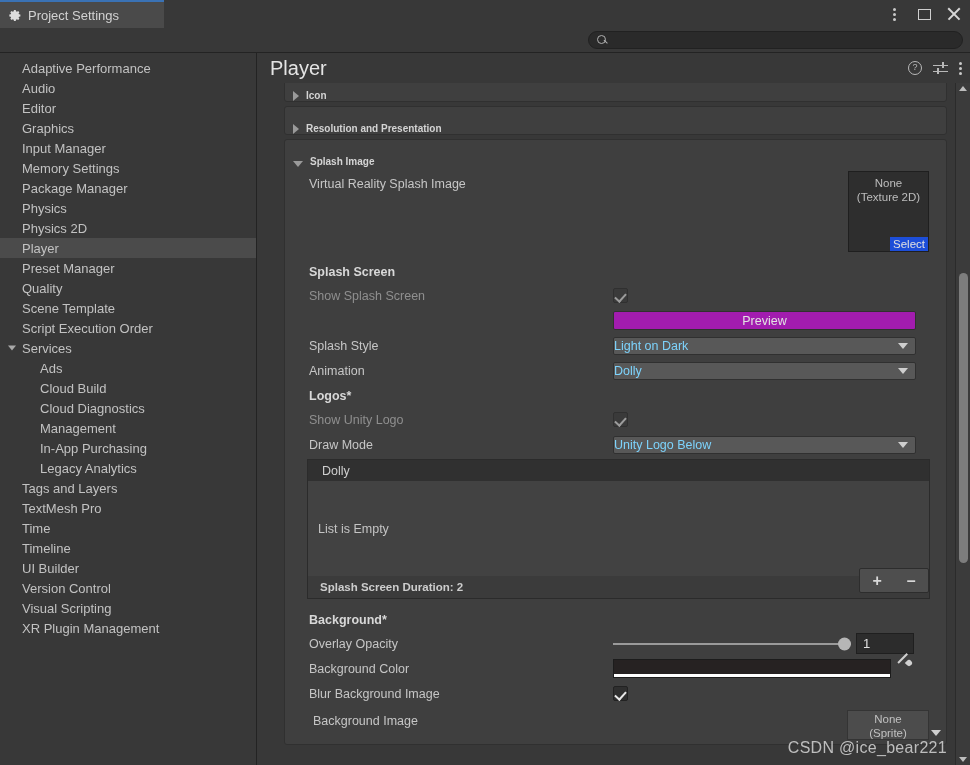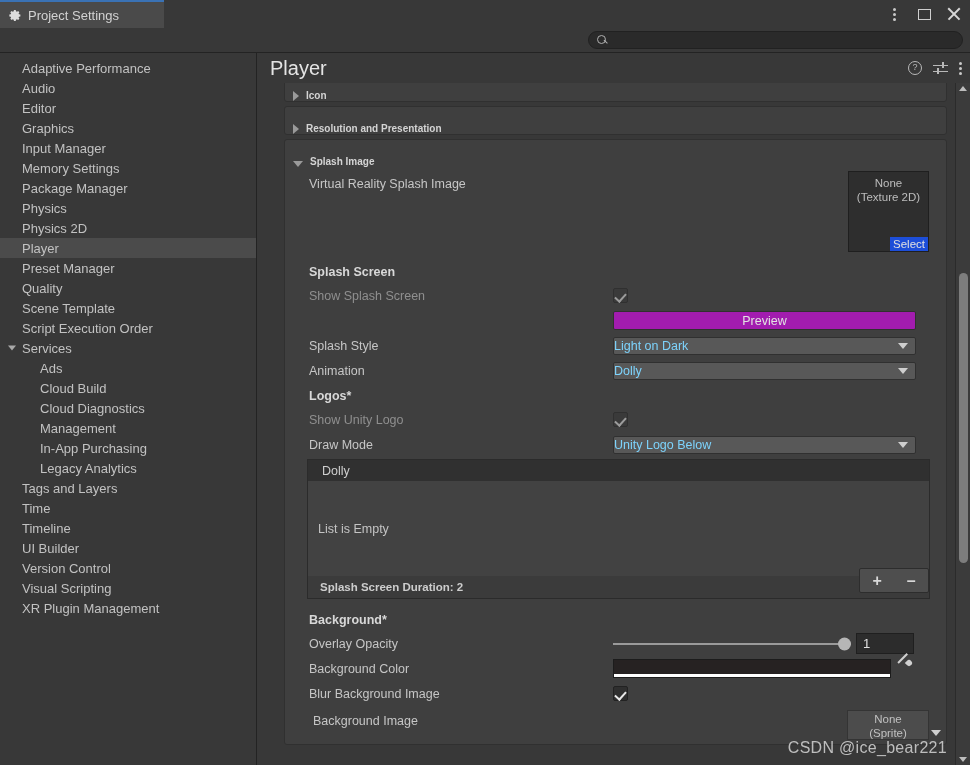--- a/index.html
+++ b/index.html
@@ -375,20 +375,23 @@
         <div class="side-item child">
           <span>In-App Purchasing</span>
         </div>
         <div class="side-item child">
           <span>Legacy Analytics</span>
         </div>
         <div class="side-item">
           <span>Tags and Layers</span>
         </div>
         <div class="side-item">
+          <span>TextMesh Pro</span>
+        </div>
+        <div class="side-item">
           <span>Time</span>
         </div>
         <div class="side-item">
           <span>Timeline</span>
         </div>
         <div class="side-item">
           <span>UI Builder</span>
         </div>
         <div class="side-item">
           <span>Version Control</span>

